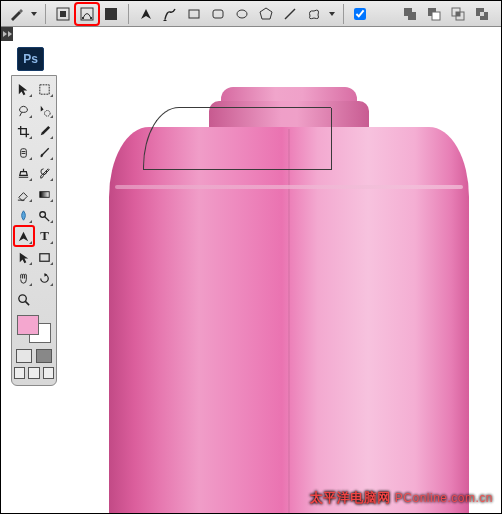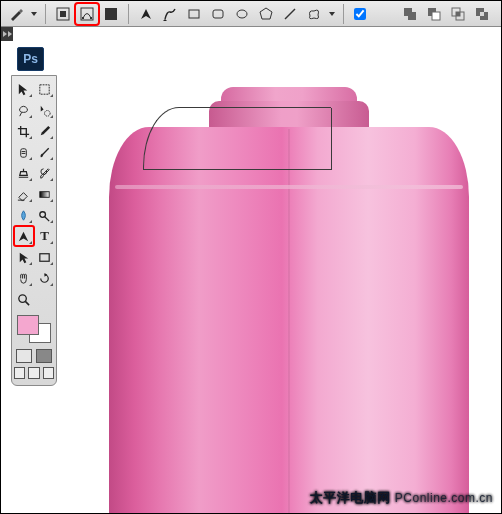--- a/index.html
+++ b/index.html
@@ -171,21 +171,21 @@
     content:""; position:absolute; right:-1px; top:0; width:1px; height:62px;
     background:#3a3a3a;
   }
   .path-bottom{
     position:absolute; left:84px; top:142px; width:188px; height:1px;
     background:#3a3a3a;
   }
 
   .watermark{
     position:absolute; right:8px; bottom:6px;
-    color:#0f172a; font-size:13px; font-weight:bold;
+    color:#ef4444; font-size:13px; font-weight:bold;
     text-shadow:0 0 3px #000, 0 0 3px #000;
     font-family: "SimSun","Microsoft YaHei",sans-serif;
     letter-spacing:.5px;
   }
   .watermark .thin{ font-weight:normal; font-size:12px; opacity:.9;}
 </style>
 </head>
 <body>
 
 <div class="options-bar">

